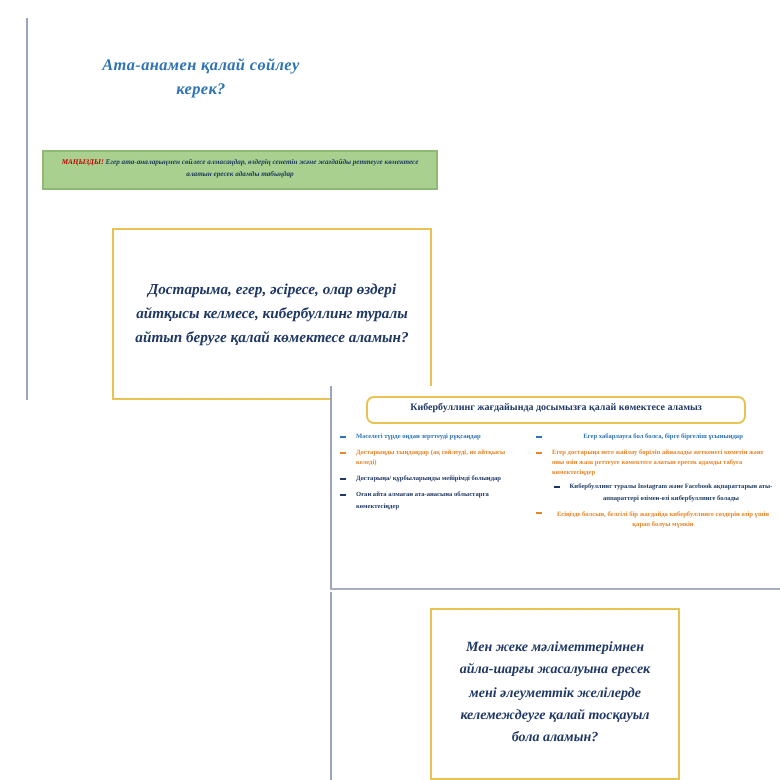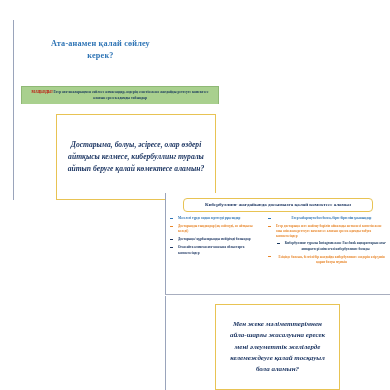--- a/index.html
+++ b/index.html
@@ -24,21 +24,21 @@
     background:#9aa4bb;
   }
   .slide .rule{
     position:absolute;
     left:0;right:0;
     height:1px;
     background:#a8aebf;
   }
 
   
-  #slide-a{ left:13px; top:20px; width:215px; height:96px; }
+  #slide-a{ left:13px; top:9px; width:215px; height:96px;font-style:italic; }
   #slide-b{ left:13px; top:104px; width:215px; height:96px; }
 
   #slide-c{ left:165px; top:193px; width:225px; height:102px; }
   #slide-d{ left:165px; top:296px; width:225px; height:94px; }
 
   
   .title-q{
     position:absolute;
     left:30px; top:18px; width:115px;
     text-align:center;
@@ -156,21 +156,21 @@
     <span class="imp">МАҢЫЗДЫ!</span>
     <span>Егер ата-аналарыңмен сөйлесе алмасаңдар, өздерің сенетін және жағдайды реттеуге көмектесе алатын ересек адамды табыңдар</span>
   </div>
 
   <div class="rule" style="bottom:0;"></div>
 </div>
 
 <div class="slide" id="slide-b">
   <div class="edge"></div>
   <div class="quote-box" id="quote-1">
-    <div class="quote-text">Достарыма, болуы, әсіресе, олар өздері айтқысы келмесе, кибербуллинг туралы айтып беруге қалай көмектесе аламын?</div>
+    <div class="quote-text">Достарыма, егер, әсіресе, олар өздері айтқысы келмесе, кибербуллинг туралы айтып беруге қалай көмектесе аламын?</div>
   </div>
 </div>
 
 <div class="slide" id="slide-c">
   <div class="edge"></div>
 
   <div class="sec-title">Кибербуллинг жағдайында досымызға қалай көмектесе аламыз</div>
 
   <div class="col col-left">
     <ul class="bl">

